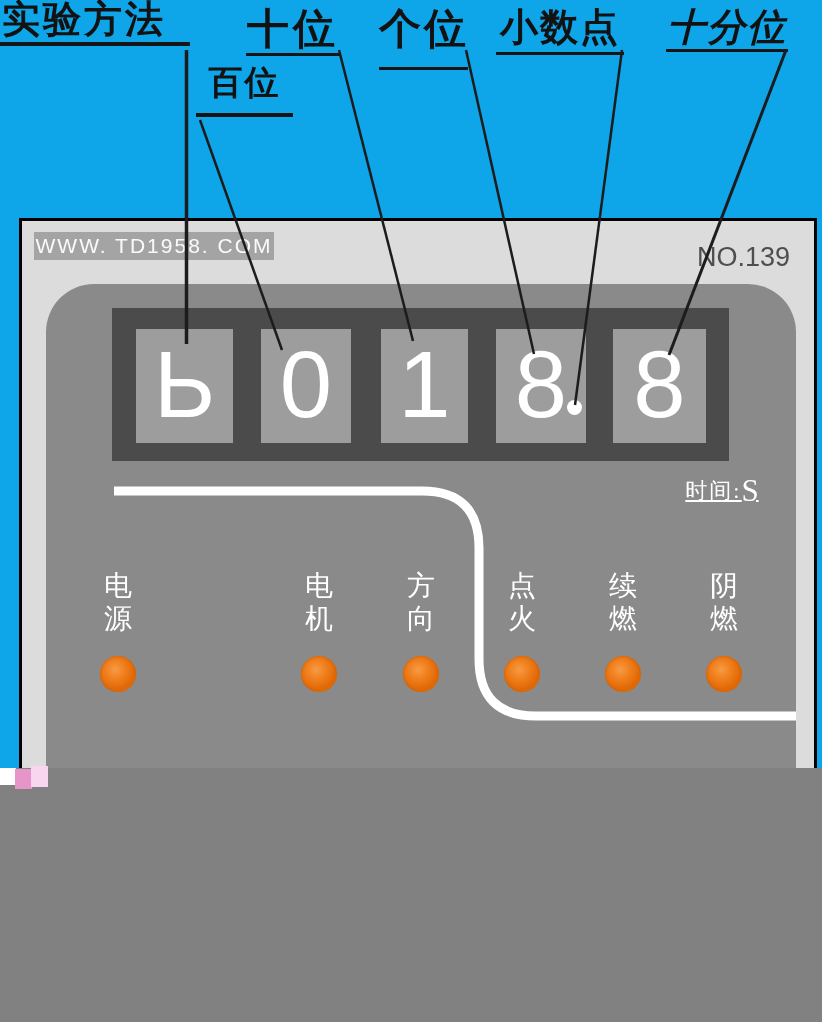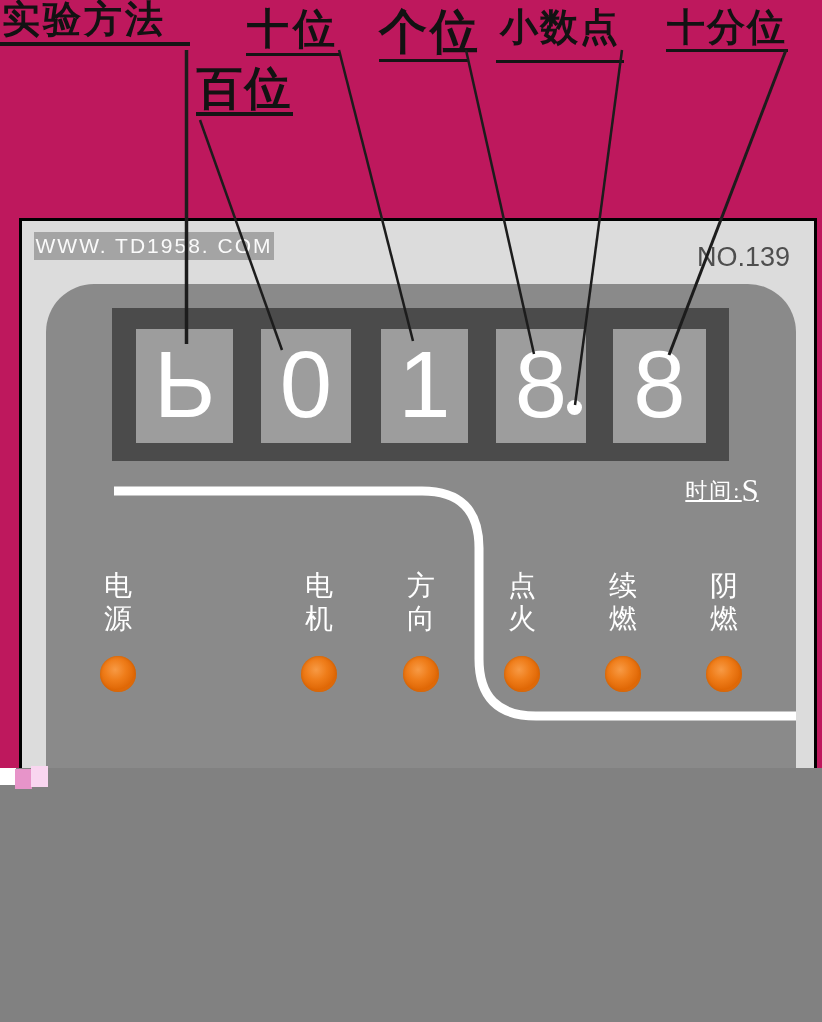--- a/index.html
+++ b/index.html
@@ -1,30 +1,30 @@
 <!DOCTYPE html>
 <html><head>
 <meta charset="utf-8">
 <style>
   html,body{margin:0;padding:0;background:#ffffff;}
-  .stage{position:relative;width:822px;height:1022px;background:#be185d;overflow:hidden;
+  .stage{position:relative;width:822px;height:1022px;background:#0ea5e9;overflow:hidden;
          font-family:"Liberation Serif",serif;}
 
   
   .callout{position:absolute;color:#121212;font-weight:bold;white-space:nowrap;
            border-bottom:3px solid #151515;text-align:center;line-height:1.0;
            font-family:"Liberation Serif",serif;}
   .co-method{left:0;top:6;width:188px;font-size:38px;letter-spacing:3px;text-align:left;
              padding:0 0 4px 2px;border-bottom-width:4px;}
-  .co-hundreds{left:196px;top:66px;width:97px;font-size:46px;letter-spacing:2px;
-               padding-bottom:0;border-bottom-width:4px;}
+  .co-hundreds{left:196px;top:66px;width:97px;font-size:34px;letter-spacing:2px;
+               padding-bottom:13px;border-bottom-width:4px;}
   .co-tens{left:246px;top:8px;width:94px;font-size:42px;letter-spacing:4px;padding-bottom:3px;}
-  .co-units{left:379px;top:8px;width:89px;font-size:48px;letter-spacing:3px;padding-bottom:3px;}
-  .co-decimal{left:496px;top:8px;width:128px;font-size:38px;letter-spacing:2px;padding-bottom:14px;}
-  .co-tenths{left:666px;top:8px;width:122px;font-size:38px;letter-spacing:2px;padding-bottom:3px;}
+  .co-units{left:379px;top:8px;width:89px;font-size:42px;letter-spacing:3px;padding-bottom:17px;}
+  .co-decimal{left:496px;top:8px;width:128px;font-size:38px;letter-spacing:2px;padding-bottom:6px;}
+  .co-tenths{left:666px;top:8px;width:122px;font-size:38px;letter-spacing:2px;padding-bottom:3px;font-style:italic;}
 
   .callout-lines{position:absolute;left:0;top:0;width:822px;height:1022px;pointer-events:none;z-index:30;}
   .callout-lines line{stroke:#1c1c1c;}
 
   
   .panel{position:absolute;left:19px;top:218px;width:798px;height:552px;box-sizing:border-box;
          background:#dcdcdc;border:3px solid #000;border-bottom:none;z-index:1;}
   .watermark{position:absolute;left:12px;top:11px;width:240px;height:28px;background:#a4a4a4;
              color:rgba(255,255,255,0.95);font-family:"Liberation Sans",sans-serif;
              font-size:21px;letter-spacing:2px;text-align:center;line-height:28px;}

